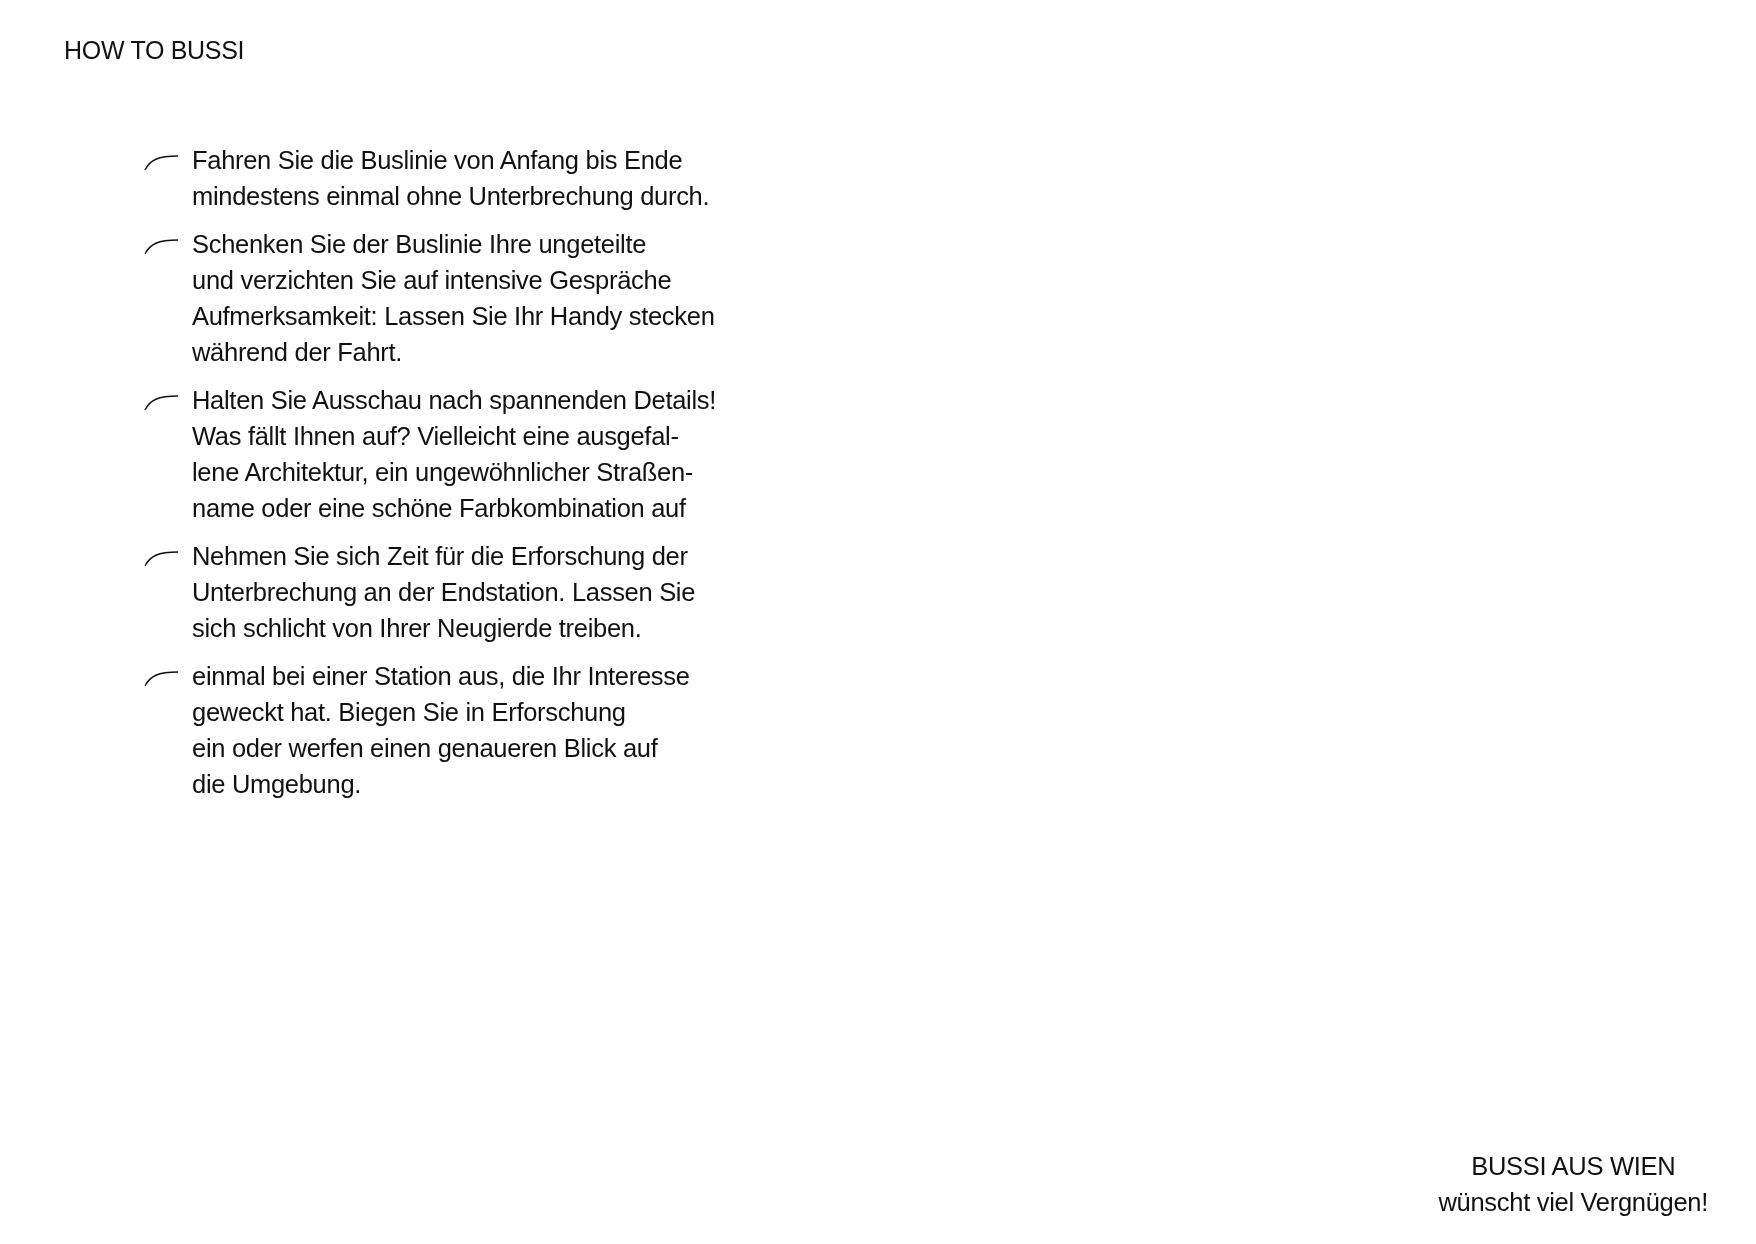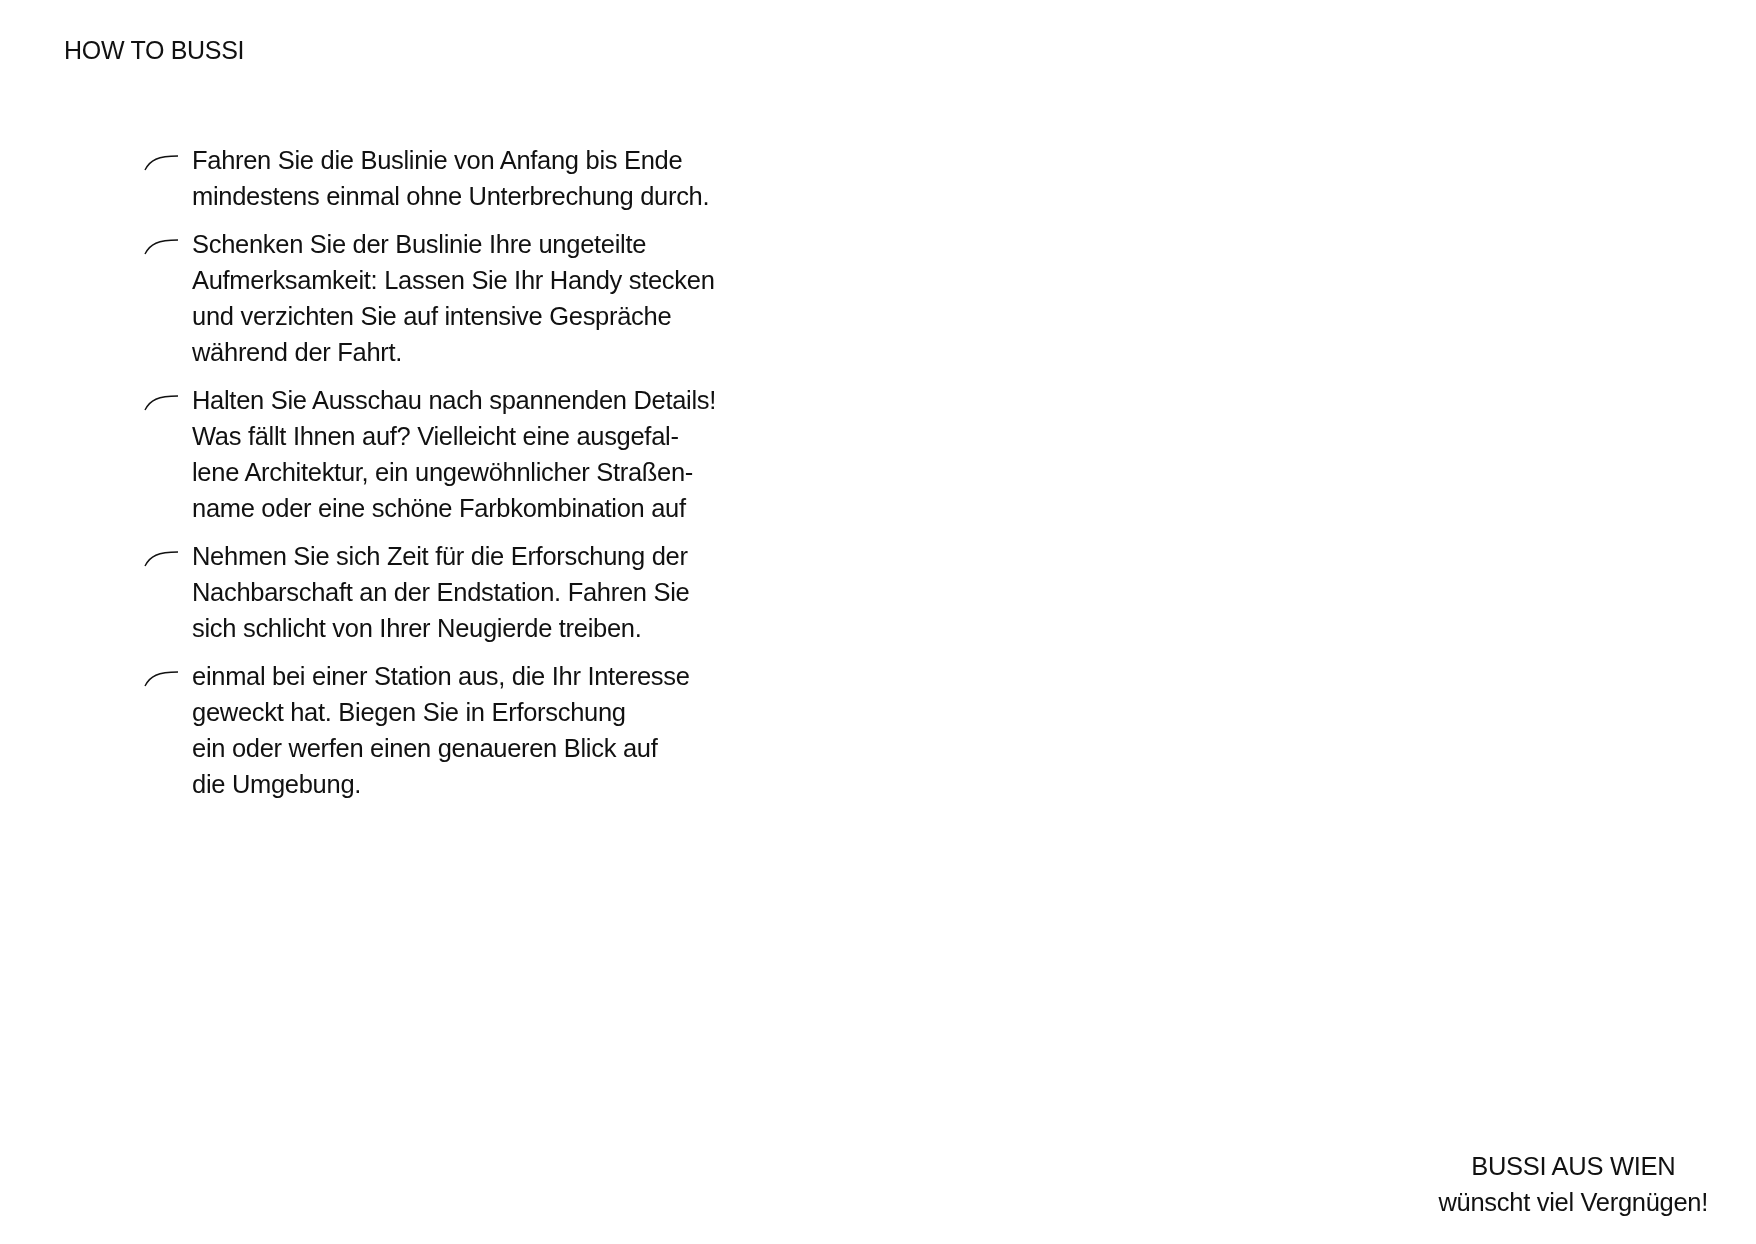--- a/index.html
+++ b/index.html
@@ -41,39 +41,39 @@
         <path d="M1 18 C6 8, 14 4, 34 4" fill="none" stroke="#111" stroke-width="1.4"></path>
       </svg>
     <span class="line">Fahren Sie die Buslinie von Anfang bis Ende</span>
     <span class="line">mindestens einmal ohne Unterbrechung durch.</span>
   </li>
   <li class="item">
     <svg class="dash" viewBox="0 0 36 20">
         <path d="M1 18 C6 8, 14 4, 34 4" fill="none" stroke="#111" stroke-width="1.4"></path>
       </svg>
     <span class="line">Schenken Sie der Buslinie Ihre ungeteilte</span>
+    <span class="line">und verzichten Sie auf intensive Gespräche</span>
     <span class="line">Aufmerksamkeit: Lassen Sie Ihr Handy stecken</span>
-    <span class="line">und verzichten Sie auf intensive Gespräche</span>
     <span class="line">während der Fahrt.</span>
   </li>
   <li class="item">
     <svg class="dash" viewBox="0 0 36 20">
         <path d="M1 18 C6 8, 14 4, 34 4" fill="none" stroke="#111" stroke-width="1.4"></path>
       </svg>
     <span class="line">Halten Sie Ausschau nach spannenden Details!</span>
     <span class="line">Was fällt Ihnen auf? Vielleicht eine ausgefal-</span>
     <span class="line">lene Architektur, ein ungewöhnlicher Straßen-</span>
     <span class="line">name oder eine schöne Farbkombination auf</span>
   </li>
   <li class="item">
     <svg class="dash" viewBox="0 0 36 20">
         <path d="M1 18 C6 8, 14 4, 34 4" fill="none" stroke="#111" stroke-width="1.4"></path>
       </svg>
     <span class="line">Nehmen Sie sich Zeit für die Erforschung der</span>
-    <span class="line">Nachbarschaft an der Endstation. Fahren Sie</span>
+    <span class="line">Unterbrechung an der Endstation. Lassen Sie</span>
     <span class="line">sich schlicht von Ihrer Neugierde treiben.</span>
   </li>
   <li class="item">
     <svg class="dash" viewBox="0 0 36 20">
         <path d="M1 18 C6 8, 14 4, 34 4" fill="none" stroke="#111" stroke-width="1.4"></path>
       </svg>
     <span class="line">einmal bei einer Station aus, die Ihr Interesse</span>
     <span class="line">geweckt hat. Biegen Sie in Erforschung</span>
     <span class="line">ein oder werfen einen genaueren Blick auf</span>
     <span class="line">die Umgebung.</span>

